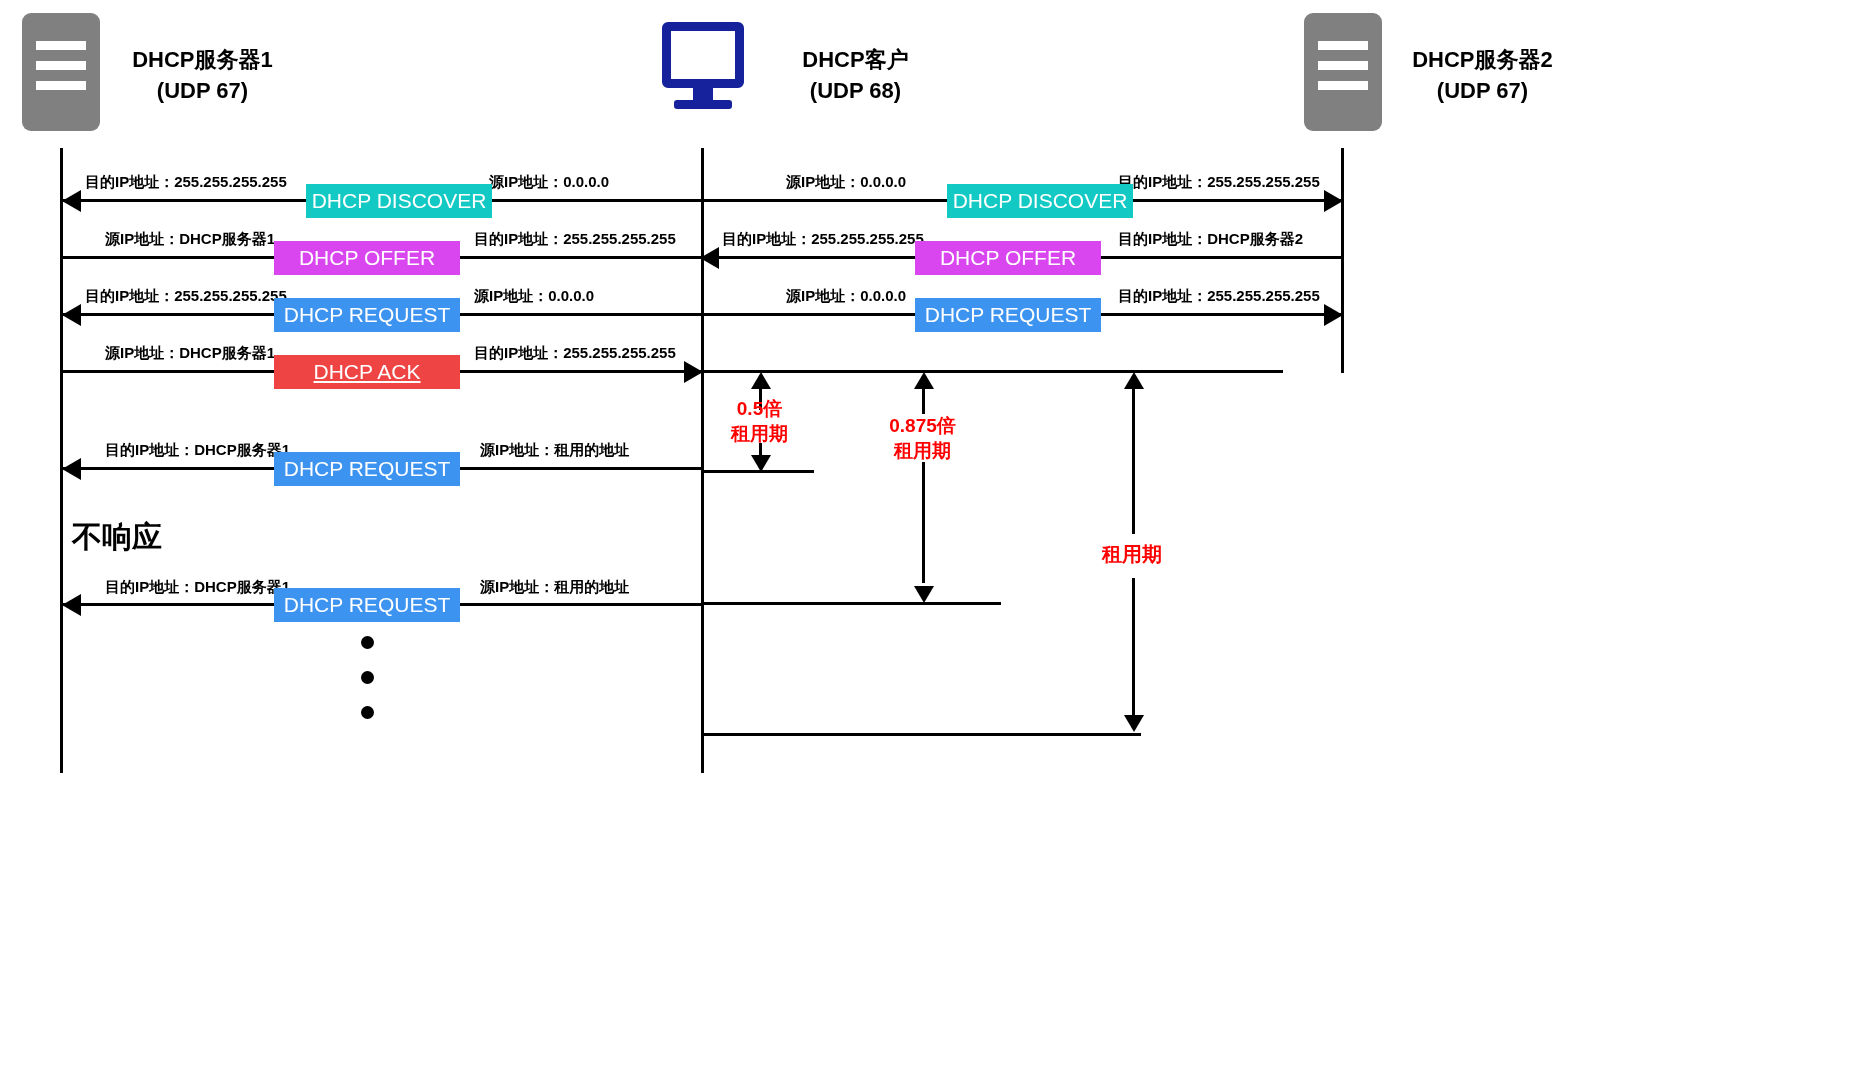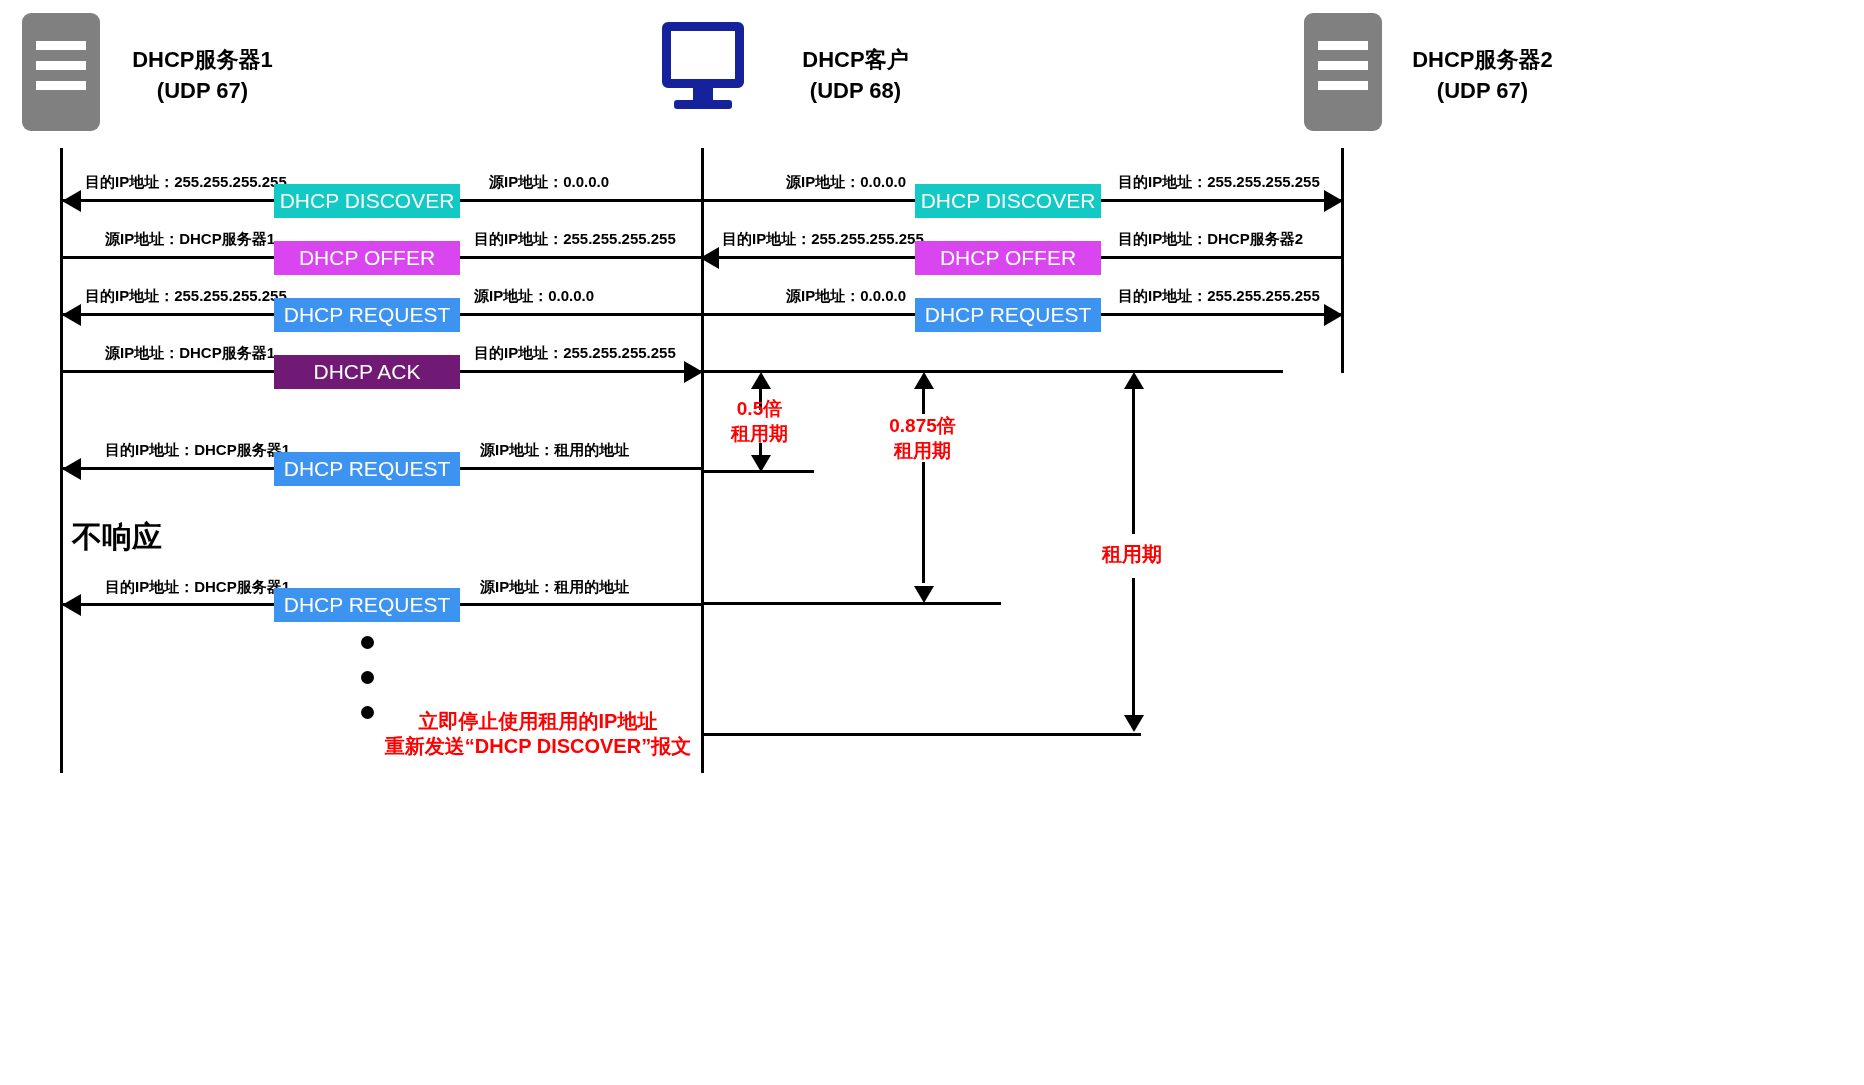--- a/index.html
+++ b/index.html
@@ -27,24 +27,24 @@
   .msg-line{position:absolute;height:3px;background:#000;}
   .arrow-left,.arrow-right{position:absolute;width:0;height:0;}
   .arrow-left{border-top:11px solid transparent;border-bottom:11px solid transparent;
               border-right:19px solid #000;}
   .arrow-right{border-top:11px solid transparent;border-bottom:11px solid transparent;
                border-left:19px solid #000;}
 
   
   .chip{position:absolute;height:34px;line-height:34px;text-align:center;
         color:#ffffff;font-size:21px;white-space:nowrap;}
-  .chip.discover{background:#12c9c4;}
+  .chip.discover{background:#12c9c4;margin-left:32px;}
   .chip.offer{background:#d946ef;}
   .chip.request{background:#3d93f0;}
-  .chip.ack{background:#701a75;}
+  .chip.ack{background:#ef4444;text-decoration:underline;}
 
   
   .ip-label{position:absolute;font-size:15px;font-weight:bold;color:#000;
             white-space:nowrap;font-family:"Liberation Sans","DejaVu Sans",sans-serif;}
 
   
   .red-note{position:absolute;color:#ff0000;font-weight:bold;font-size:19px;
             line-height:25px;text-align:center;white-space:nowrap;}
   .red-note.big{font-size:20px;}
   .vline{position:absolute;width:3px;background:#000;}
@@ -190,20 +190,16 @@
   <div class="msg-line" style="left:60px;top:603px;width:643px;"></div>
   <div class="arrow-left" style="left:62px;top:594px;"></div>
   <div class="ip-label" style="left:105px;top:578px;">目的IP地址：DHCP服务器1</div>
   <div class="ip-label" style="left:480px;top:578px;">源IP地址：租用的地址</div>
   <div class="chip request" style="left:274px;top:588px;width:186px;">DHCP REQUEST</div>
 
   <div class="dot" style="left:361px;top:636px;"></div>
   <div class="dot" style="left:361px;top:671px;"></div>
   <div class="dot" style="left:361px;top:706px;"></div>
 
-  <div class="red-note big" style="left:378px;top:709px;width:320px;text-align:center;">
-    <div>立即停止使用租用的IP地址</div>
-    <div>重新发送“DHCP DISCOVER”报文</div>
-  </div>
 
   <div class="watermark" style="left:1297px;top:860px;">掘金技术社区 @ web小张</div>
 
 </div>
 
 </body></html>

